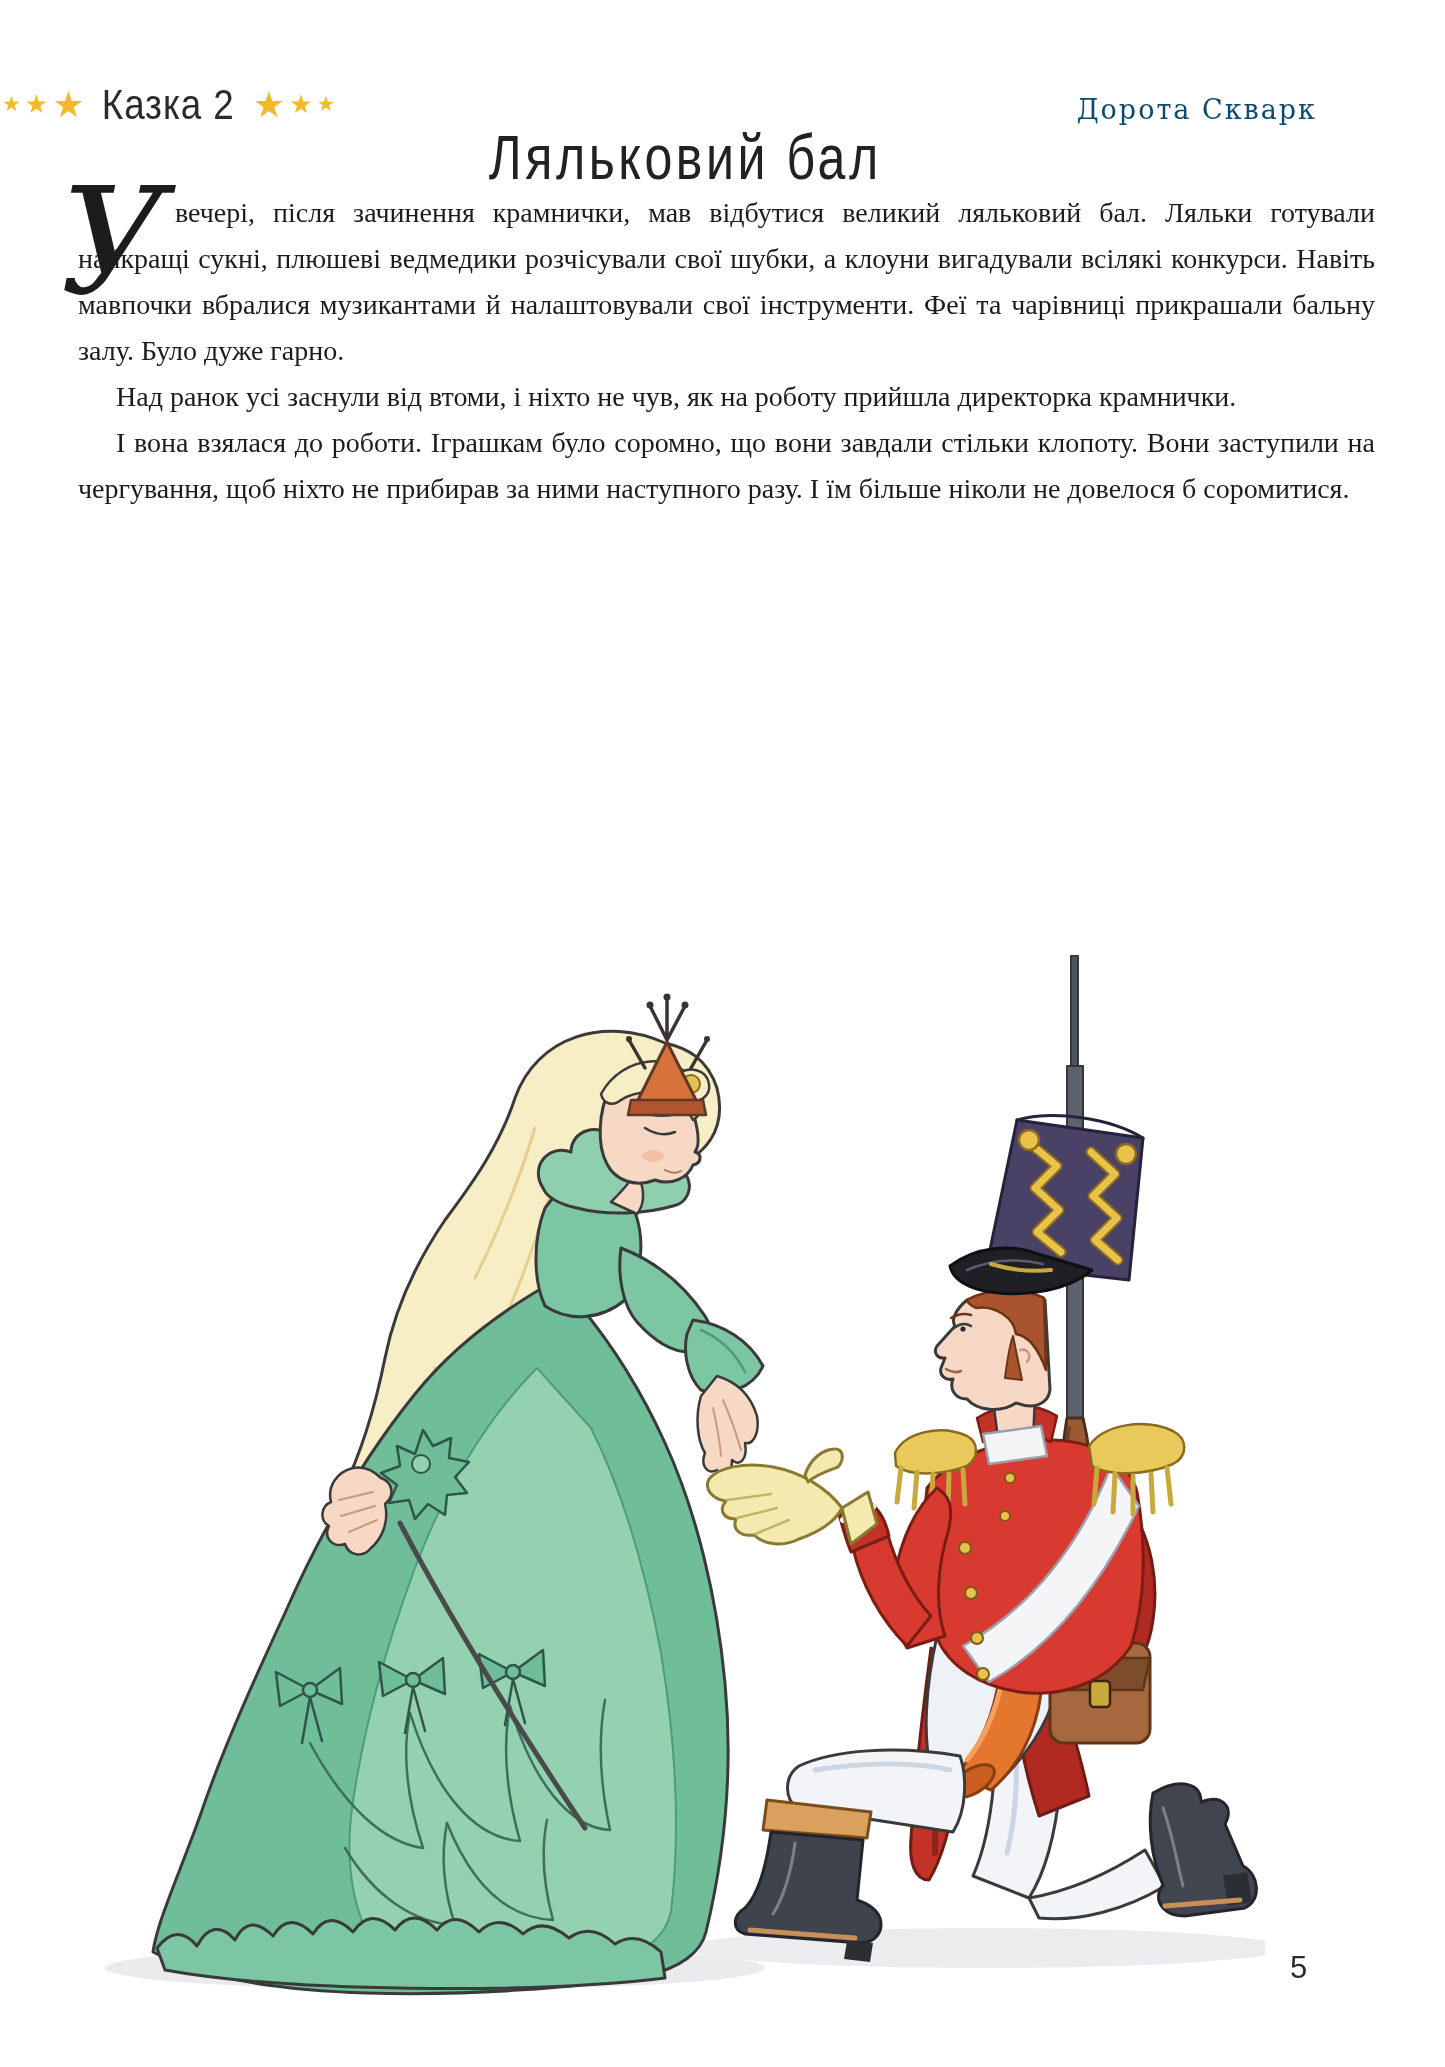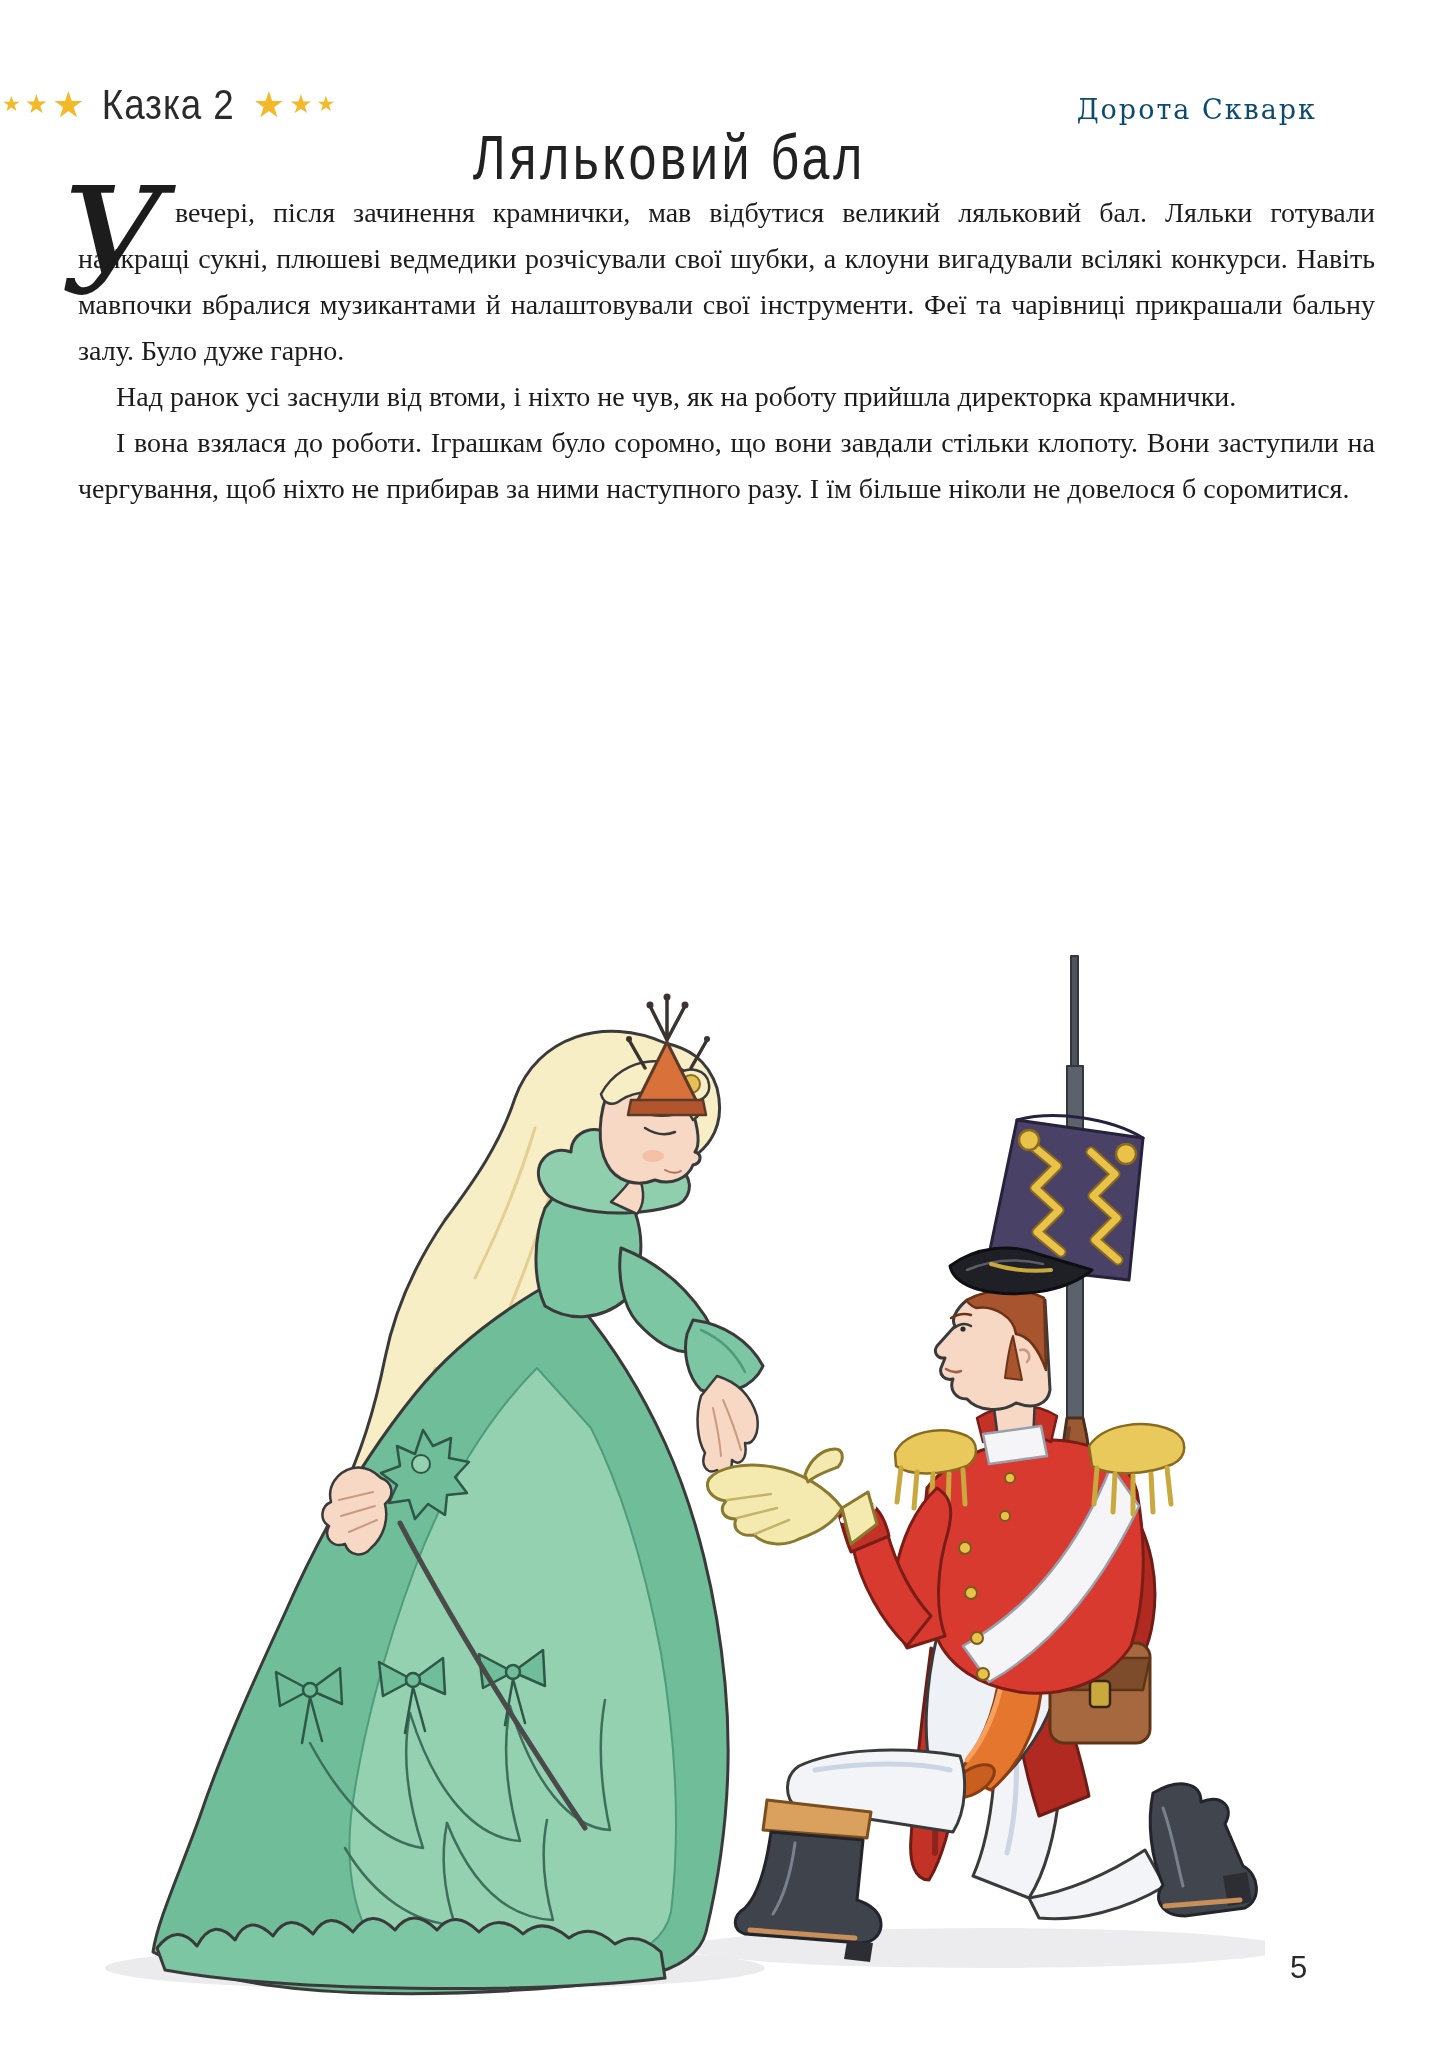--- a/index.html
+++ b/index.html
@@ -26,21 +26,21 @@
   .star{vertical-align:middle;line-height:1;display:inline-block;margin:0 2px;}
   .star.s1{font-size:21px;}
   .star.s2{font-size:26px;}
   .star.s3{font-size:36px;}
   .author{
     position:absolute;top:94px;right:128px;
     font-family:"DejaVu Serif", serif;
     font-size:27px;letter-spacing:2px;color:#0c4a6e;
   }
   .title{
-    position:absolute;top:124px;left:0;width:1338px;text-align:center;
+    position:absolute;top:124px;left:0;width:1338px;text-align:center;padding-left:16px;
   }
   .title span{
     display:inline-block;
     font-family:"Liberation Sans", sans-serif;
     font-size:57px;color:#222;letter-spacing:4px;
     transform:scale(0.88,1.1);
   }
   .body-text{
     position:absolute;top:190px;left:78px;width:1297px;
   }

